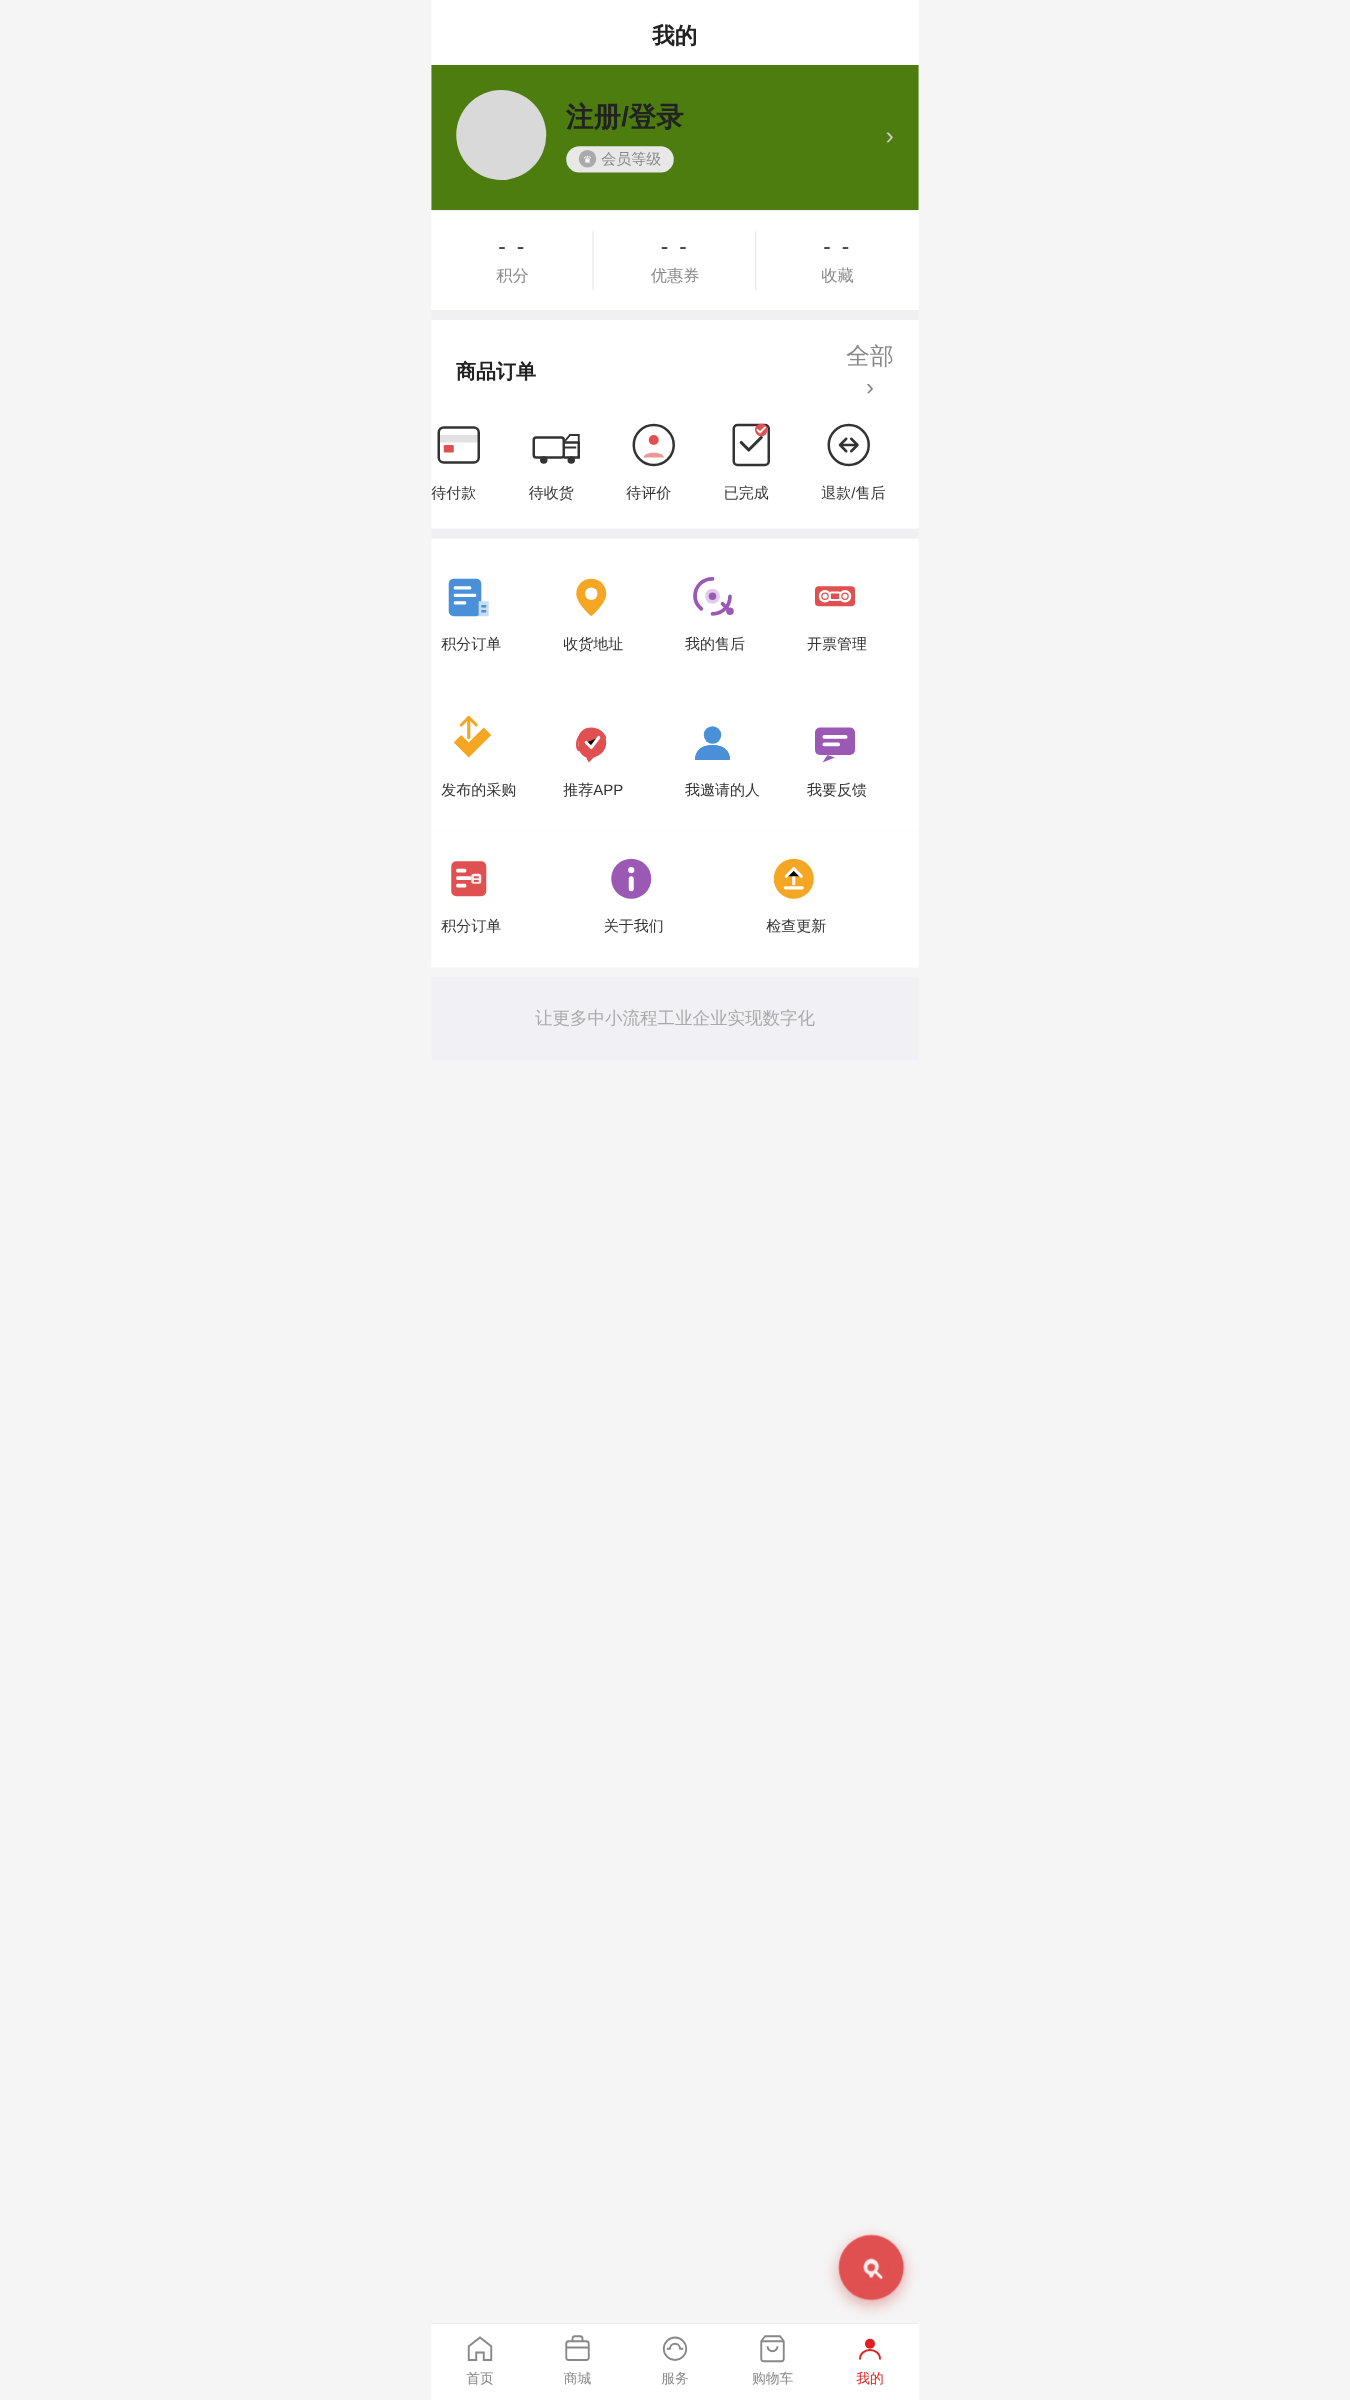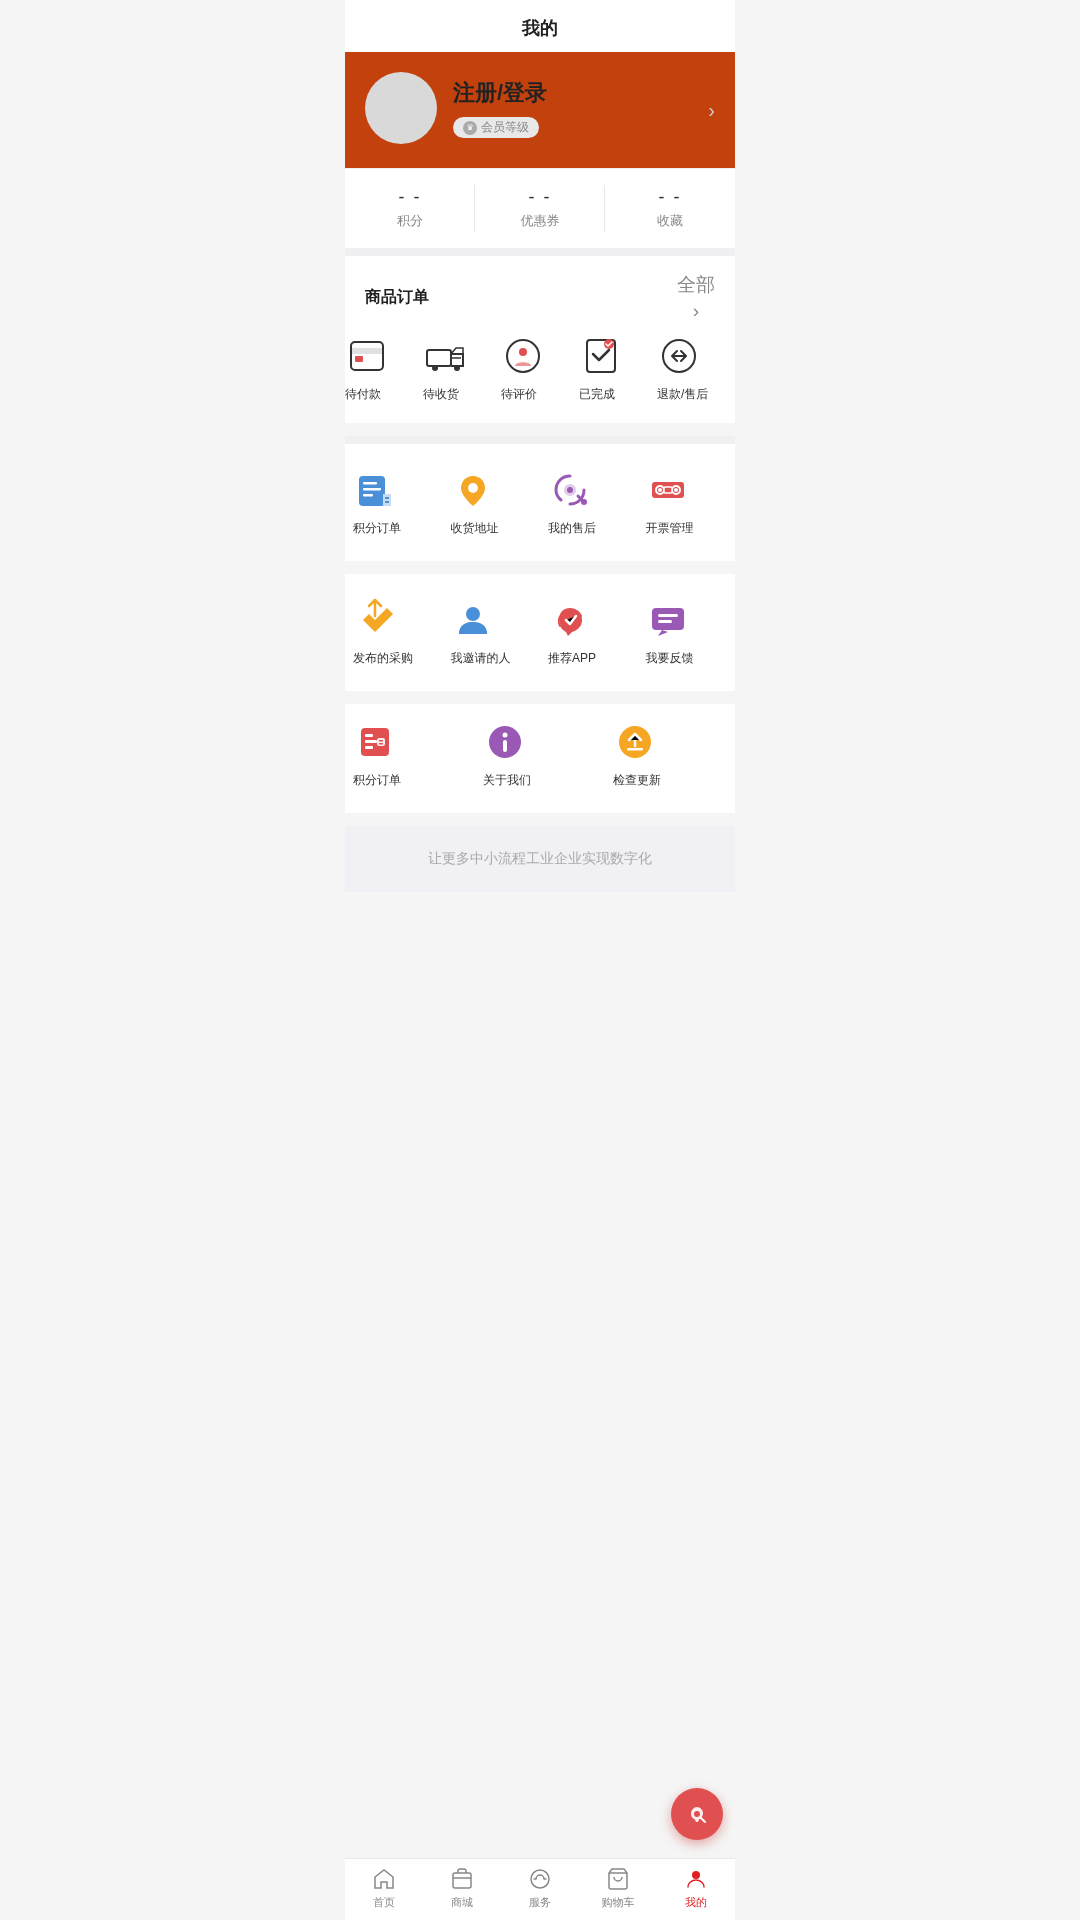--- a/index.html
+++ b/index.html
@@ -14,21 +14,21 @@
     }
     .page-title {
       text-align: center;
       font-size: 18px;
       font-weight: 600;
       padding: 16px 0 12px;
       background: #fff;
       color: #222;
     }
     .profile-section {
-      background: #c2410c;
+      background: #4d7c0f;
       padding: 20px 20px 24px;
       display: flex;
       align-items: center;
       gap: 16px;
       position: relative;
     }
     .avatar {
       width: 72px;
       height: 72px;
       border-radius: 50%;
@@ -102,21 +102,21 @@
       font-size: 13px;
       color: #888;
       margin-top: 4px;
     }
     .divider {
       height: 8px;
       background: #f0f0f2;
     }
     .section {
       background: #fff;
-      margin-bottom: 13px;
+      margin-bottom: 0;
     }
     .section-header {
       display: flex;
       align-items: center;
       justify-content: space-between;
       padding: 16px 20px 12px;
     }
     .section-title {
       font-size: 16px;
       font-weight: 700;
@@ -422,37 +422,37 @@
           <path d="M16 8 L22 2 L28 8" stroke="#f5a623" stroke-width="2.5" fill="none" stroke-linecap="round" stroke-linejoin="round"></path>
           <line x1="22" y1="2" x2="22" y2="18" stroke="#f5a623" stroke-width="2.5" stroke-linecap="round"></line>
         </svg>
       </div>
       <span class="menu-item-label">发布的采购</span>
     </div>
 
     <div class="menu-item">
       <div class="menu-item-icon">
         <svg width="44" height="44" viewBox="0 0 44 44">
+          <path d="M12 28 C10 25 10 18 16 14 C22 10 30 12 33 18" stroke="#e05050" stroke-width="2" fill="none" stroke-linecap="round"></path>
+          <path d="M12 18 C12 14 16 10 22 10 C28 10 34 14 34 22 C34 28 30 32 24 34 L20 38 L18 34 C14 32 12 29 12 26 Z" fill="#e05050"></path>
+          <path d="M18 22 L22 26 L28 18" stroke="white" stroke-width="2.5" stroke-linecap="round" stroke-linejoin="round"></path>
+        </svg>
+      </div>
+      <span class="menu-item-label">推荐APP</span>
+    </div>
+
+    <div class="menu-item">
+      <div class="menu-item-icon">
+        <svg width="44" height="44" viewBox="0 0 44 44">
           <circle cx="22" cy="16" r="7" fill="#4a90d9"></circle>
           <path d="M8 36 C8 28 14 24 22 24 C30 24 36 28 36 36" fill="#4a90d9"></path>
           <path d="M8 36 C8 28 14 24 22 24 C30 24 36 28 36 36" fill="#4a90d9"></path>
         </svg>
       </div>
       <span class="menu-item-label">我邀请的人</span>
-    </div>
-
-    <div class="menu-item">
-      <div class="menu-item-icon">
-        <svg width="44" height="44" viewBox="0 0 44 44">
-          <path d="M12 28 C10 25 10 18 16 14 C22 10 30 12 33 18" stroke="#e05050" stroke-width="2" fill="none" stroke-linecap="round"></path>
-          <path d="M12 18 C12 14 16 10 22 10 C28 10 34 14 34 22 C34 28 30 32 24 34 L20 38 L18 34 C14 32 12 29 12 26 Z" fill="#e05050"></path>
-          <path d="M18 22 L22 26 L28 18" stroke="white" stroke-width="2.5" stroke-linecap="round" stroke-linejoin="round"></path>
-        </svg>
-      </div>
-      <span class="menu-item-label">推荐APP</span>
     </div>
 
     <div class="menu-item">
       <div class="menu-item-icon">
         <svg width="44" height="44" viewBox="0 0 44 44">
           <rect x="6" y="10" width="32" height="22" rx="4" fill="#9b59b6"></rect>
           <rect x="12" y="16" width="20" height="3" rx="1.5" fill="white"></rect>
           <rect x="12" y="22" width="14" height="3" rx="1.5" fill="white"></rect>
           <path d="M16 32 L12 38 L22 34" fill="#9b59b6"></path>
         </svg>

